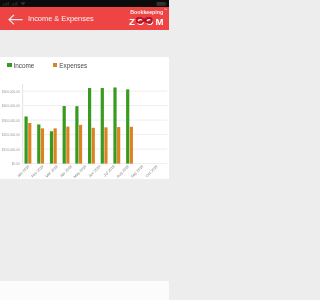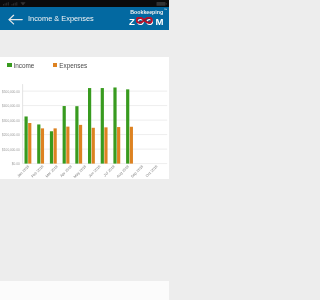--- a/index.html
+++ b/index.html
@@ -5,21 +5,21 @@
 <style>
   html,body{margin:0;padding:0;}
   body{width:169px;height:300px;overflow:hidden;background:#ededed;
        font-family:"Liberation Sans",sans-serif;-webkit-font-smoothing:antialiased;}
   .app{position:relative;width:169px;height:300px;}
 
   
   .statusbar{position:absolute;left:0;top:0;width:169px;height:7px;background:#0b0b0b;}
 
   
-  .header{position:absolute;left:0;top:7px;width:169px;height:23px;background:#0369a1;}
+  .header{position:absolute;left:0;top:7px;width:169px;height:23px;background:#ef4444;}
   .back{position:absolute;left:7.6px;top:6.4px;width:15px;height:13px;}
   .title{position:absolute;left:28px;top:7.6px;font-size:7.4px;color:#f5f5f5;letter-spacing:0px;line-height:8px;}
   .sbicons{position:absolute;left:0;top:0;}
   .logo{position:absolute;left:128px;top:1.4px;width:41px;height:20px;}
   .logo-top{position:absolute;left:2.3px;top:0.35px;font-size:5.3px;font-weight:bold;color:#f0f0f0;letter-spacing:-0.04px;}
   .logo-tm{position:absolute;left:36.2px;top:-0.4px;font-size:3.2px;color:#e6e6e6;}
   .logo-bot{position:absolute;left:1.1px;top:7.8px;font-size:9.6px;font-weight:bold;color:#ffffff;letter-spacing:1.85px;}
   .logo-swoosh{position:absolute;left:8.3px;top:9.0px;width:16.4px;height:6.3px;}
 
   

